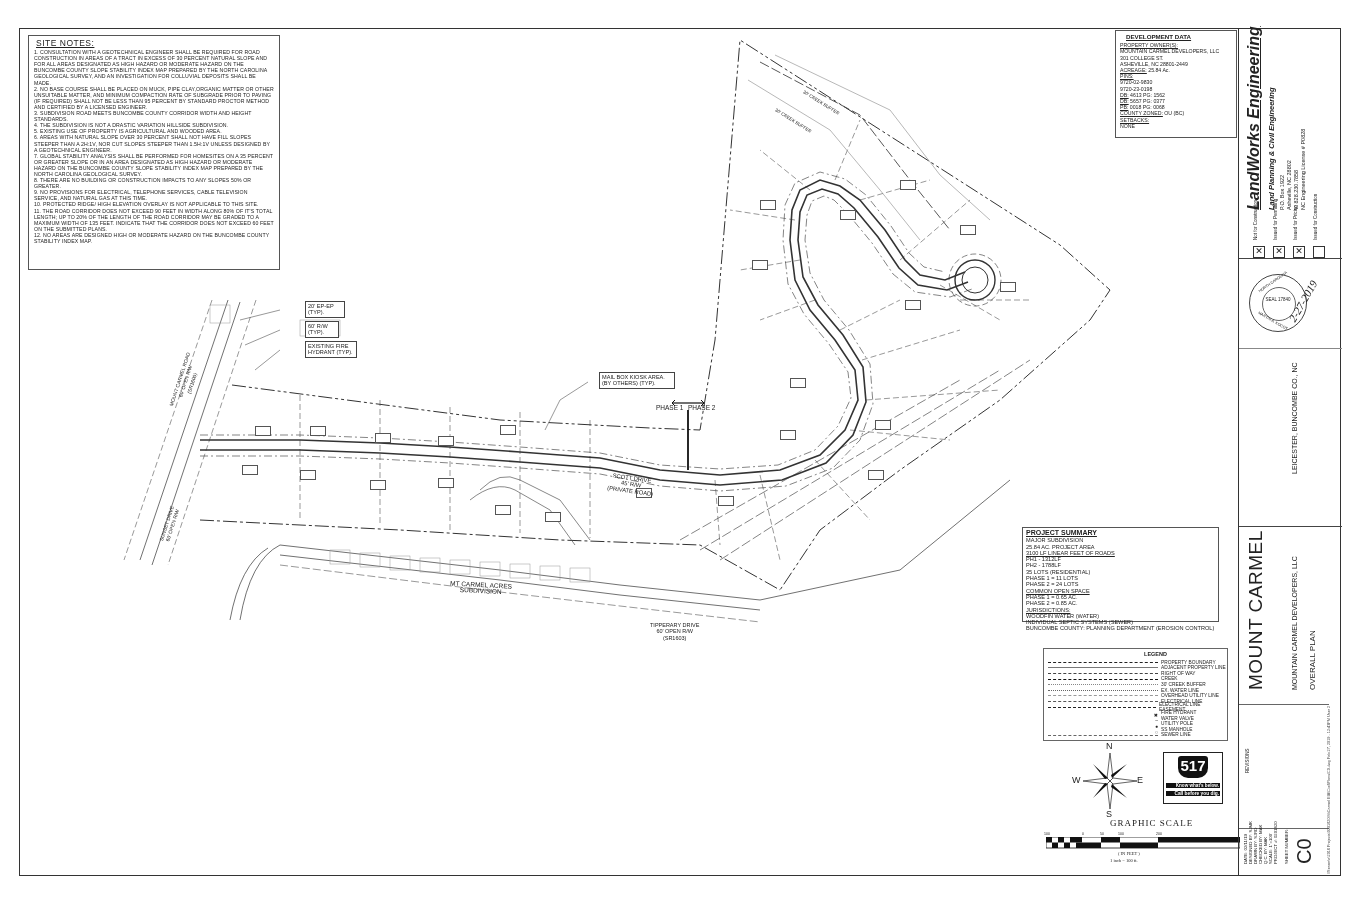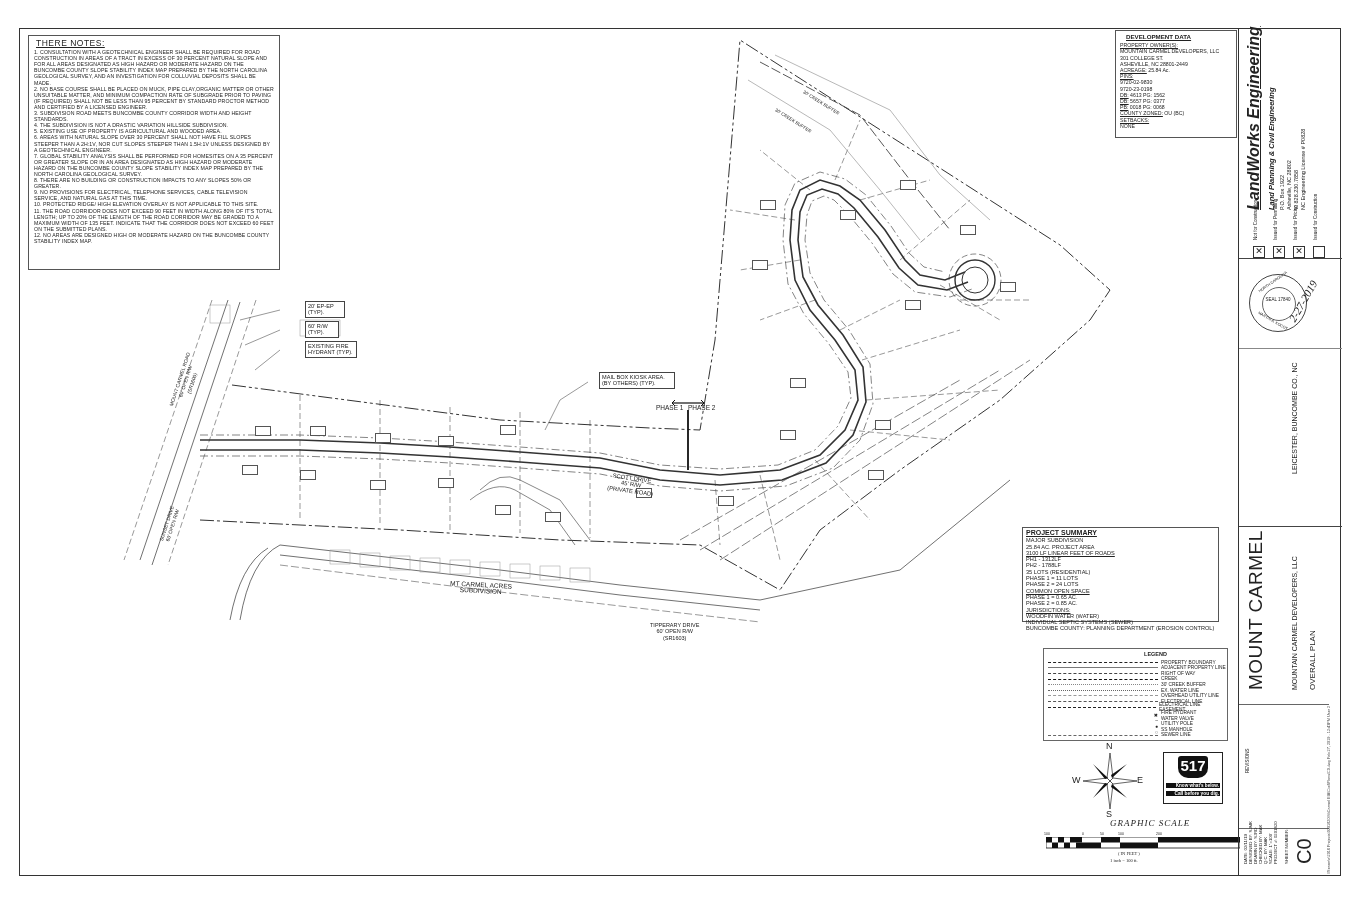--- a/index.html
+++ b/index.html
@@ -25,21 +25,21 @@
   .logo811{position:absolute;left:1163px;top:752px;width:58px;height:50px;border:1.2px solid #222;background:#fff;}
   .scale{position:absolute;left:1040px;top:818px;width:200px;height:52px;}
   .lot{position:absolute;width:14px;height:8px;border:0.6px solid #555;font-size:2.4px;line-height:3.2px;text-align:center;background:#fff;}
 </style>
 </head>
 <body>
 
 <div class="sheet"></div>
 
 <div class="site-notes">
-  <div class="ttl">THERE NOTES:</div>
+  <div class="ttl">SITE NOTES:</div>
   <p>1. CONSULTATION WITH A GEOTECHNICAL ENGINEER SHALL BE REQUIRED FOR ROAD CONSTRUCTION IN AREAS OF A TRACT IN EXCESS OF 30 PERCENT NATURAL SLOPE AND FOR ALL AREAS DESIGNATED AS HIGH HAZARD OR MODERATE HAZARD ON THE BUNCOMBE COUNTY SLOPE STABILITY INDEX MAP PREPARED BY THE NORTH CAROLINA GEOLOGICAL SURVEY, AND AN INVESTIGATION FOR COLLUVIAL DEPOSITS SHALL BE MADE.</p>
   <p>2. NO BASE COURSE SHALL BE PLACED ON MUCK, PIPE CLAY,ORGANIC MATTER OR OTHER UNSUITABLE MATTER, AND MINIMUM COMPACTION RATE OF SUBGRADE PRIOR TO PAVING (IF REQUIRED) SHALL NOT BE LESS THAN 95 PERCENT BY STANDARD PROCTOR METHOD AND CERTIFIED BY A LICENSED ENGINEER.</p>
   <p>3. SUBDIVISION ROAD MEETS BUNCOMBE COUNTY CORRIDOR WIDTH AND HEIGHT STANDARDS.</p>
   <p>4. THE SUBDIVISION IS NOT A DRASTIC VARIATION HILLSIDE SUBDIVISION.</p>
   <p>5. EXISTING USE OF PROPERTY IS AGRICULTURAL AND WOODED AREA.</p>
   <p>6. AREAS WITH NATURAL SLOPE OVER 30 PERCENT SHALL NOT HAVE FILL SLOPES STEEPER THAN A 2H:1V, NOR CUT SLOPES STEEPER THAN 1.5H:1V UNLESS DESIGNED BY A GEOTECHNICAL ENGINEER.</p>
   <p>7. GLOBAL STABILITY ANALYSIS SHALL BE PERFORMED FOR HOMESITES ON A 35 PERCENT OR GREATER SLOPE OR IN AN AREA DESIGNATED AS HIGH HAZARD OR MODERATE HAZARD ON THE BUNCOMBE COUNTY SLOPE STABILITY INDEX MAP PREPARED BY THE NORTH CAROLINA GEOLOGICAL SURVEY.</p>
   <p>8. THERE ARE NO BUILDING OR CONSTRUCTION IMPACTS TO ANY SLOPES 50% OR GREATER.</p>
   <p>9. NO PROVISIONS FOR ELECTRICAL, TELEPHONE SERVICES, CABLE TELEVISION SERVICE, AND NATURAL GAS AT THIS TIME.</p>
   <p>10. PROTECTED RIDGE/ HIGH ELEVATION OVERLAY IS NOT APPLICABLE TO THIS SITE.</p>
@@ -277,21 +277,21 @@
   <span style="position:absolute;left:-3px;top:30px;font-size:9px">W</span>
 </div>
 
 <div class="logo811">
   <div style="position:absolute;left:14px;top:3px;width:30px;height:22px;background:#111;border-radius:3px 3px 10px 10px;color:#fff;font-weight:bold;font-size:15px;line-height:20px;text-align:center;font-family:'Liberation Sans',sans-serif;">517</div>
   <div style="position:absolute;left:2px;top:30px;width:54px;font-size:4.6px;font-weight:bold;text-align:right;background:#111;color:#fff;padding:0 1px;box-sizing:border-box;">Know what's below.</div>
   <div style="position:absolute;left:2px;top:38px;width:54px;font-size:4.8px;font-weight:bold;text-align:right;background:#111;color:#fff;padding:0 1px;box-sizing:border-box;">Call before you dig.</div>
 </div>
 
 <div class="scale">
-  <div style="position:absolute;left:70px;top:0;font-family:'Liberation Serif',serif;font-size:9px;letter-spacing:1px;font-style:italic;">GRAPHIC SCALE</div>
+  <div style="position:absolute;left:70px;top:0;font-family:'Liberation Serif',serif;font-size:9px;letter-spacing:1px;">GRAPHIC SCALE</div>
   <div style="position:absolute;left:4px;top:14px;font-size:3.5px;">100</div>
   <div style="position:absolute;left:42px;top:14px;font-size:3.5px;">0</div>
   <div style="position:absolute;left:60px;top:14px;font-size:3.5px;">50</div>
   <div style="position:absolute;left:78px;top:14px;font-size:3.5px;">100</div>
   <div style="position:absolute;left:116px;top:14px;font-size:3.5px;">200</div>
   <svg style="position:absolute;left:6px;top:19px" width="194" height="12">
     <rect x="0" y="0" width="194" height="11" fill="#fff" stroke="#111" stroke-width="0.8"></rect>
     <rect x="0" y="0" width="6" height="5.5" fill="#111"></rect>
       <rect x="12" y="0" width="6" height="5.5" fill="#111"></rect>
       <rect x="24" y="0" width="6" height="5.5" fill="#111"></rect>

